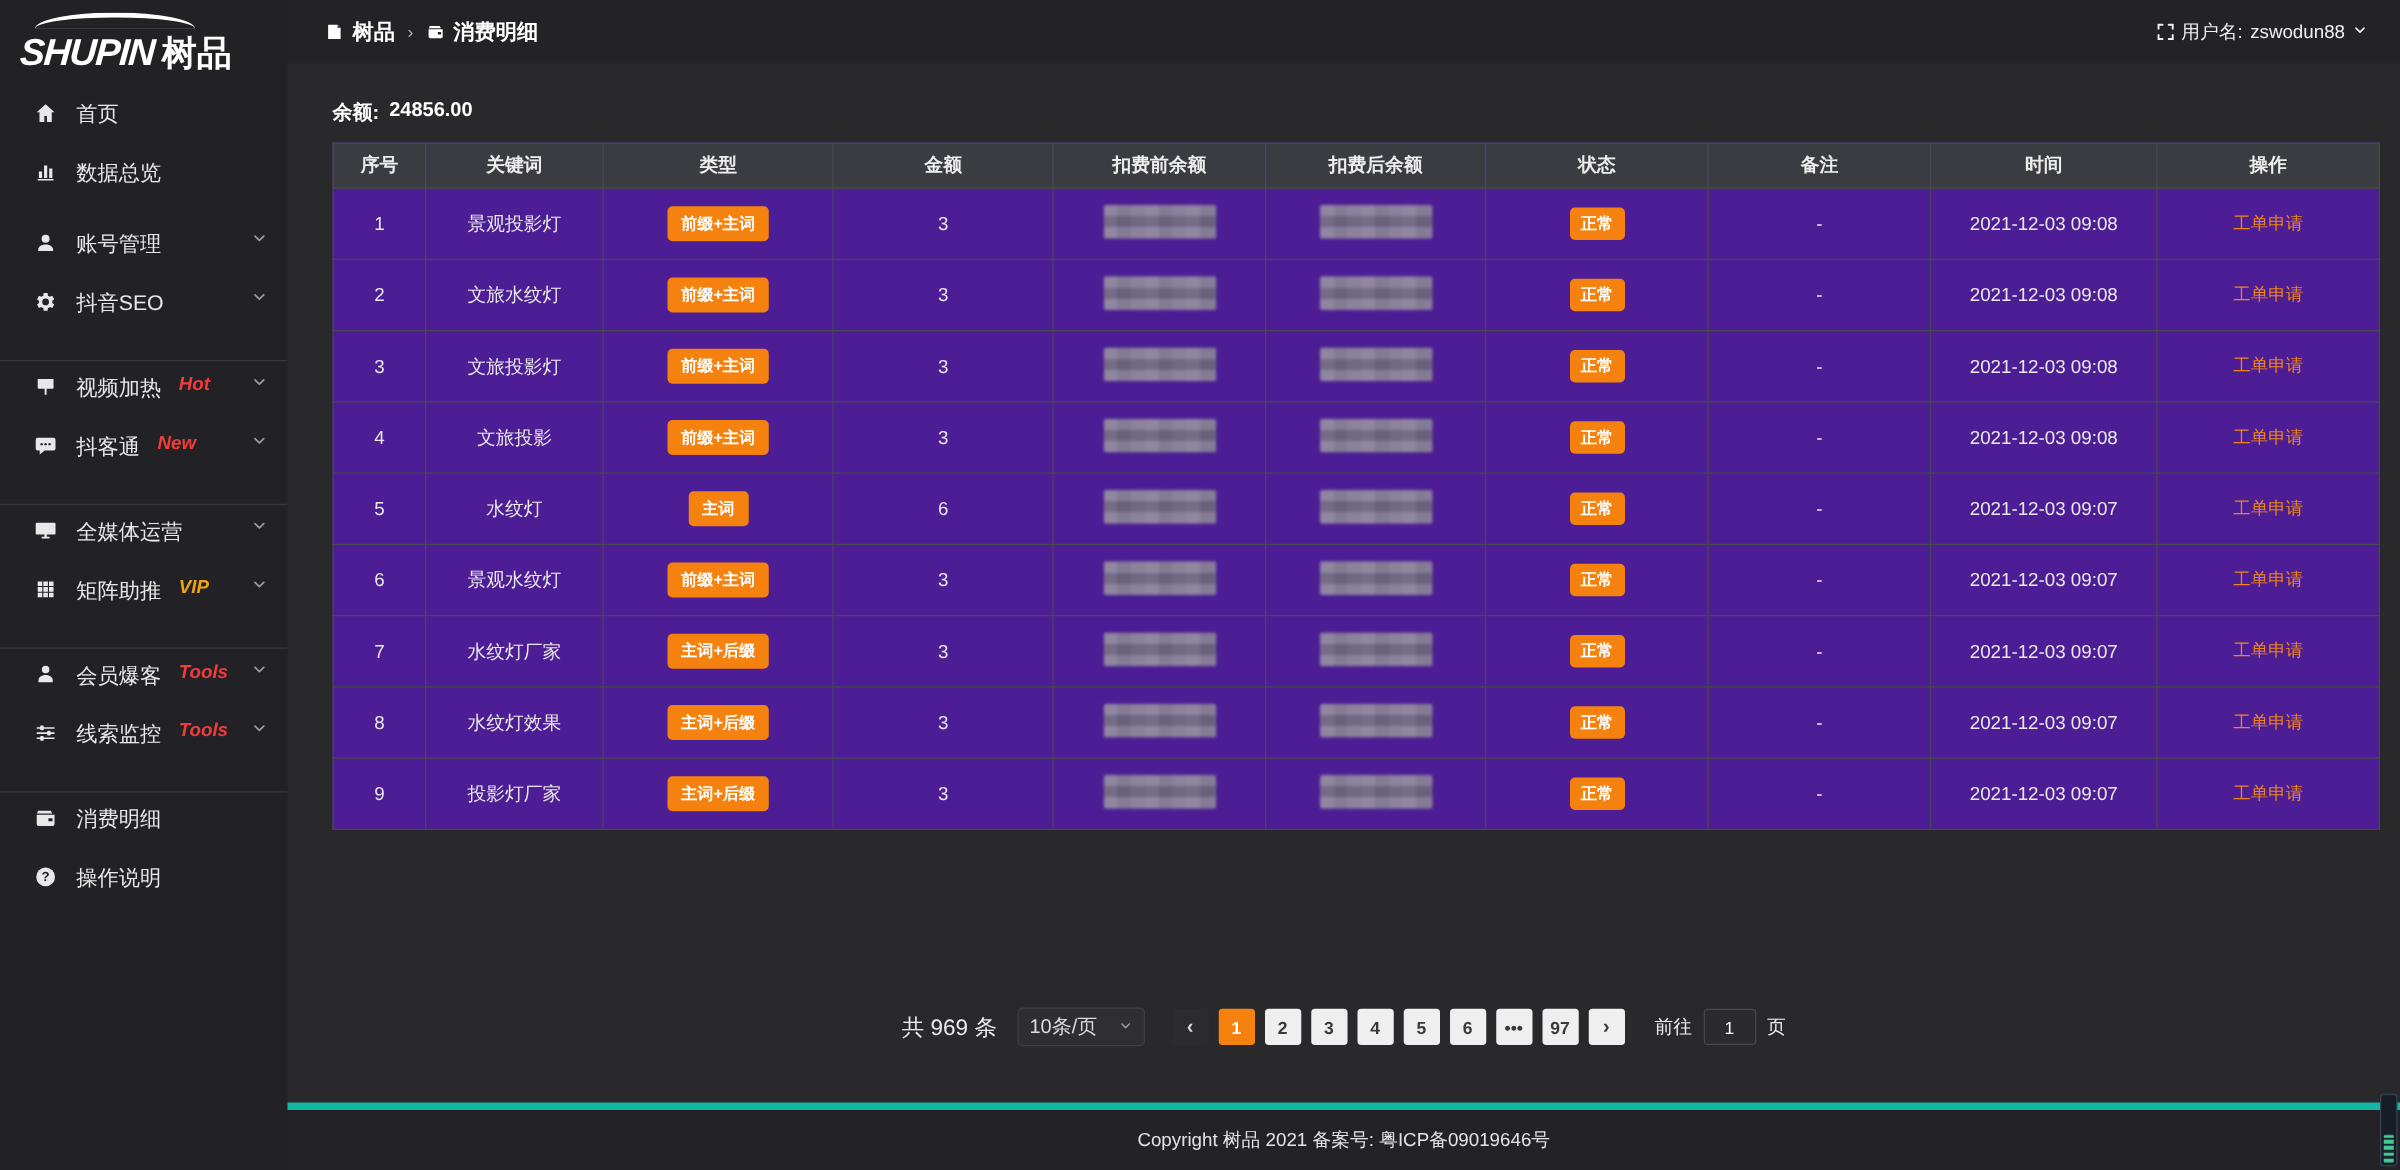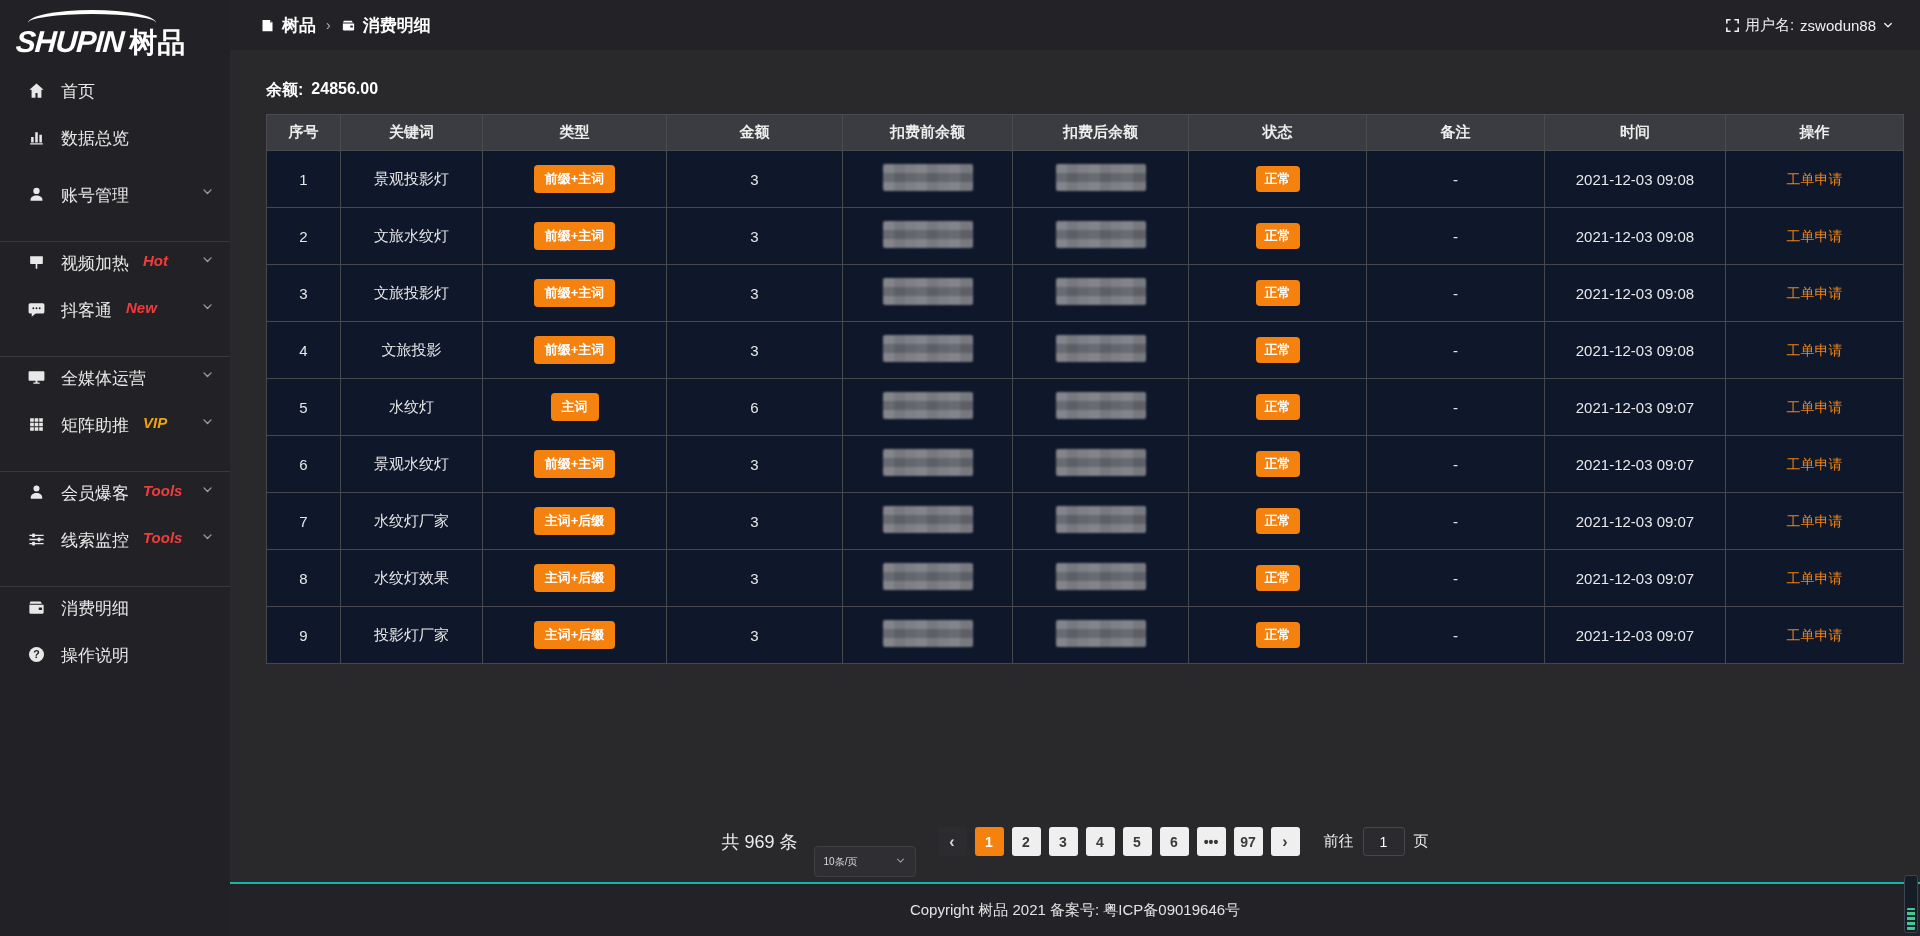--- a/index.html
+++ b/index.html
@@ -39,45 +39,45 @@
   .user-area { display:flex; align-items:center; gap:4px; font-size:15px; color:#f0f0f0; }
   .fs-icon { cursor:pointer; display:flex; }
   .fs-icon svg { width:17px; height:17px; }
   .username { display:flex; align-items:center; gap:6px; cursor:pointer; }
   .caret svg { width:12px; height:12px; }
 
   
   .content { flex:1; display:flex; flex-direction:column; }
   .balance { margin:30px 0 13px 36px; font-size:16px; font-weight:bold; color:#fff; display:flex; gap:8px; }
 
-  table.data { border-collapse:collapse; margin-left:36px; width:1637px; background:#0f172a; table-layout:fixed; }
+  table.data { border-collapse:collapse; margin-left:36px; width:1637px; background:#4c1d95; table-layout:fixed; }
   table.data th { height:36px; background:#3b3c41; font-size:15px; font-weight:bold; color:#ededed; border:1px solid #4a4b50; text-align:center; }
   table.data td { height:57px; font-size:15px; color:#e8e8e8; border:1px solid #47484d; text-align:center; }
   .type-badge, .status-badge { display:inline-block; background:#f5820f; color:#fff; font-size:13px; font-weight:bold; padding:5px 11px; border-radius:4px; }
   .status-badge { padding:4px 9px; }
   .redacted { display:inline-block; width:90px; height:27px; border-radius:2px; opacity:.8; filter:blur(1.3px);
     background:
       repeating-linear-gradient(0deg, rgba(170,170,170,.55) 0 9px, rgba(110,110,115,.55) 9px 18px),
       repeating-linear-gradient(90deg, #96969a 0 11px, #76767c 11px 22px, #8a8a90 22px 33px); }
   .action-link { color:#f08519; font-size:14px; cursor:pointer; }
 
   
   .pagination { display:flex; align-items:center; justify-content:center; gap:8px; margin-top:142px; }
   .pg-total { font-size:18px; color:#ededed; margin-right:8px; }
-  .pg-size { width:102px; height:31px; background:#2e2e33; border:1px solid #3e3e44; border-radius:4px; display:flex; align-items:center; justify-content:space-between; padding:0 9px; font-size:10px; color:#dcdcdc; cursor:pointer; margin-right:14px;margin-top:40px; }
+  .pg-size { width:102px; height:31px; background:#2e2e33; border:1px solid #3e3e44; border-radius:4px; display:flex; align-items:center; justify-content:space-between; padding:0 9px; font-size:16px; color:#dcdcdc; cursor:pointer; margin-right:14px; }
   .pg-size svg { width:11px; height:11px; color:#9a9a9a; }
   .page-btn { min-width:29px; height:29px; padding:0 6px; background:#efefef; color:#3a3a3a; border-radius:3px; display:flex; align-items:center; justify-content:center; font-size:14px; font-weight:bold; cursor:pointer; }
   .page-btn.active { background:#f5820f; color:#fff; }
   .page-btn.dark { background:#2c2c30; color:#d8d8d8; }
   .page-btn.arrow { font-size:16px; }
   .pg-goto { display:flex; align-items:center; gap:9px; font-size:15px; color:#ededed; margin-left:16px; }
   .goto-input { width:42px; height:29px; background:#2b2b2f; border:1px solid #46464c; border-radius:3px; color:#fff; font-size:14px; display:flex; align-items:center; justify-content:center; }
 
   
-  .footer { margin-top:auto; height:54px; flex:0 0 54px; background:#232327; border-top:2px solid #14b8a6; display:flex; align-items:center; justify-content:center; font-size:15px; color:#e3e3e3; }
+  .footer { margin-top:auto; height:54px; flex:0 0 54px; background:#232327; border-top:6px solid #14b8a6; display:flex; align-items:center; justify-content:center; font-size:15px; color:#e3e3e3; }
 
   
   .mini-widget { position:fixed; right:2px; bottom:3px; width:14px; height:58px; background:#161d27; border:1px solid #3a4452; border-radius:3px; display:flex; flex-direction:column; justify-content:flex-end; padding:2px; }
   .mini-widget .bars { height:22px; background:repeating-linear-gradient(0deg,#45c98f 0 3px,#1c2733 3px 5px); border-radius:1px; }
 </style>
 </head>
 <body>
 
 <div class="app">
 
@@ -127,20 +127,35 @@
             </span>
             <span class="s-label">账号管理</span>
 
             <span class="s-chevron"><svg viewBox="0 0 24 24" fill="none" stroke="currentColor" stroke-width="2.6" stroke-linecap="round" stroke-linejoin="round">
                 <path d="M5.5 9l6.5 6.5L18.5 9"></path>
               </svg></span>
           </div>
 
         </div>
 
+        <div class="side-unit">
+          <div class="side-item has-chevron">
+            <span class="s-icon">
+              <svg viewBox="0 0 24 24" fill="currentColor">
+                <path d="M20.4 13.2a8 8 0 0 0 0-2.4l2-1.5-2-3.4-2.3 1a8 8 0 0 0-2.1-1.2L15.7 3h-4l-.3 2.7a8 8 0 0 0-2.1 1.2l-2.3-1-2 3.4 2 1.5a8 8 0 0 0 0 2.4l-2 1.5 2 3.4 2.3-1a8 8 0 0 0 2.1 1.2l.3 2.7h4l.3-2.7a8 8 0 0 0 2.1-1.2l2.3 1 2-3.4zM13.7 15.4a3.4 3.4 0 1 1 3.4-3.4 3.4 3.4 0 0 1-3.4 3.4z" transform="translate(-1.7)"></path>
+              </svg>
+            </span>
+            <span class="s-label">抖音SEO</span>
+
+            <span class="s-chevron"><svg viewBox="0 0 24 24" fill="none" stroke="currentColor" stroke-width="2.6" stroke-linecap="round" stroke-linejoin="round">
+                <path d="M5.5 9l6.5 6.5L18.5 9"></path>
+              </svg></span>
+          </div>
+
+        </div>
 
         <div class="side-unit">
           <div class="s-divider show" style=""></div>
         </div>
 
         <div class="side-unit">
           <div class="side-item has-chevron">
             <span class="s-icon">
               <svg viewBox="0 0 24 24" fill="currentColor">
                 <path d="M4 4h16v9a1 1 0 0 1-1 1h-6v6h-2v-6H5a1 1 0 0 1-1-1z"></path>

